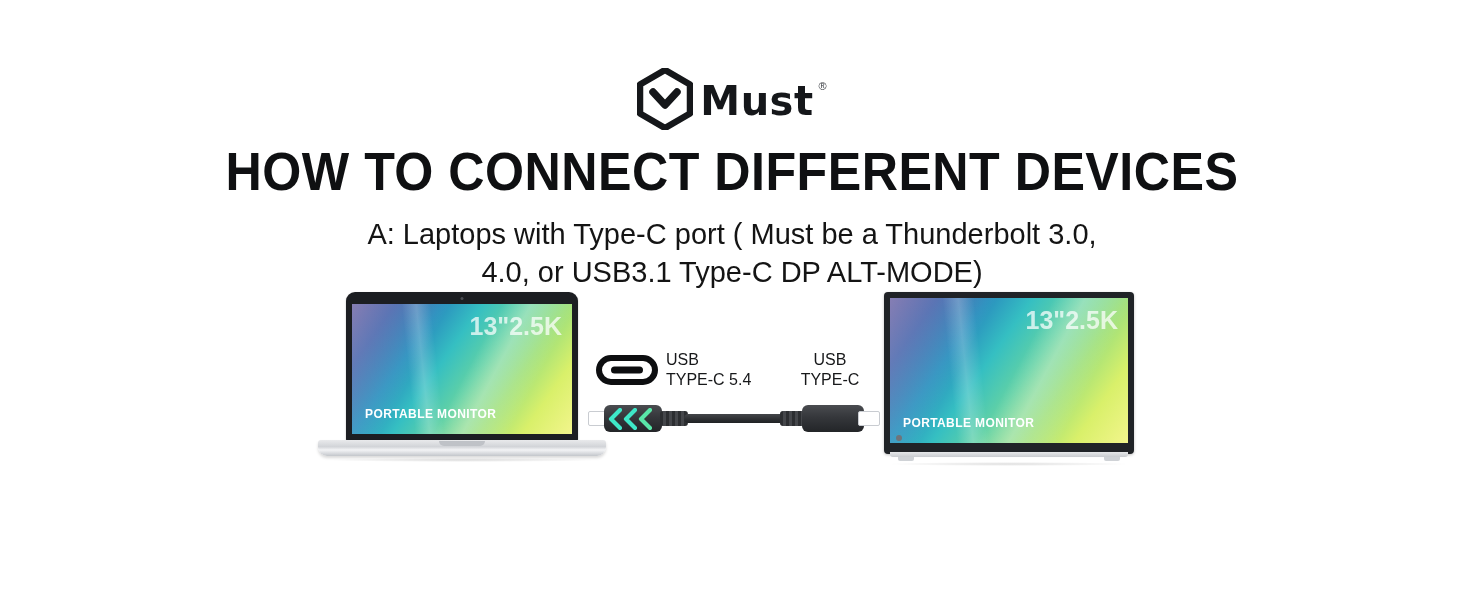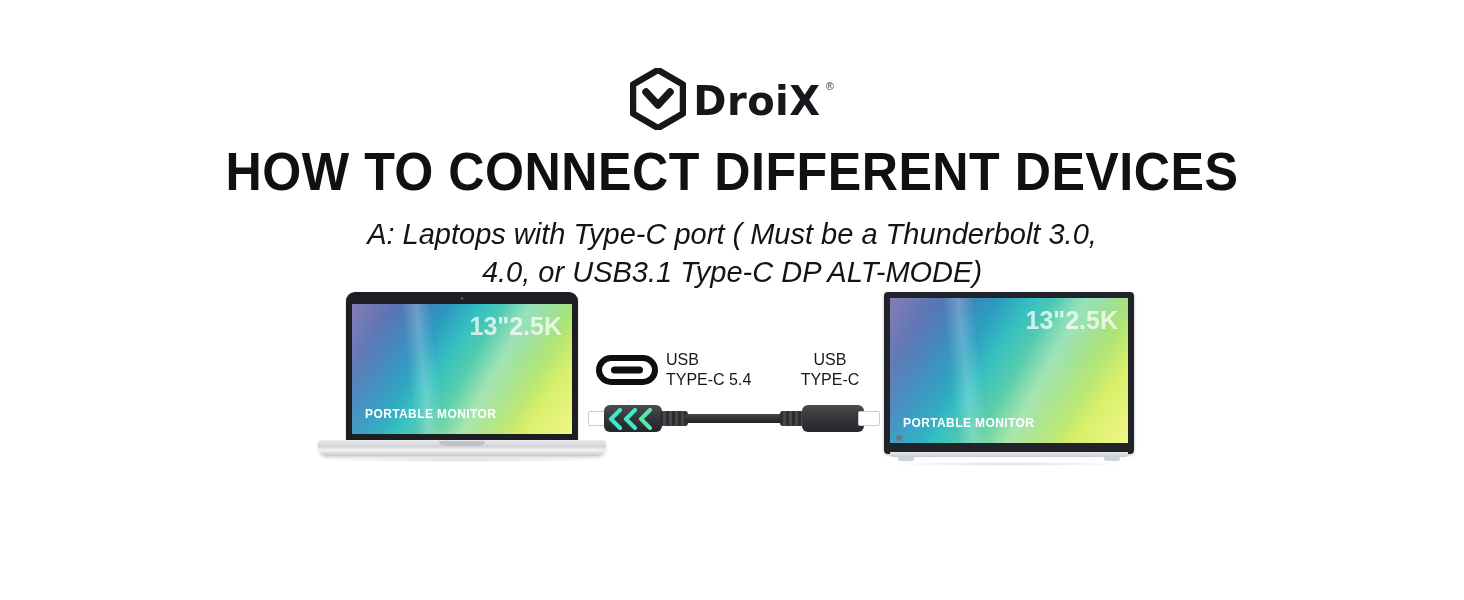--- a/index.html
+++ b/index.html
@@ -72,21 +72,20 @@
     position: absolute;
     left: 50%;
     transform: translateX(-50%);
     top: 215px;
     width: 780px;
     text-align: center;
     font-size: 29px;
     font-weight: 400;
     line-height: 1.32;
     color: #141414;
-    font-style: italic;
   }
 
   
   #stage {
     position: absolute;
     left: 0;
     top: 282px;
     width: 1464px;
     height: 200px;
   }
@@ -368,21 +367,21 @@
 </head>
 <body>
 
 <div id="brand-logo">
   <span class="mark">
     <svg class="mark" viewBox="0 0 56 62" xmlns="http://www.w3.org/2000/svg" aria-hidden="true">
       <path d="M28 2 L53 16.5 L53 45.5 L28 60 L3 45.5 L3 16.5 Z" fill="none" stroke="#15171a" stroke-width="6.5" stroke-linejoin="round"></path>
       <path d="M16 24 L28 37 L40 24" fill="none" stroke="#15171a" stroke-width="7.5" stroke-linecap="round" stroke-linejoin="round"></path>
     </svg>
   </span>
-  <span class="wordmark">DroiX</span>
+  <span class="wordmark">Must</span>
   <span class="reg">®</span>
 </div>
 
 <div id="headline">HOW TO CONNECT DIFFERENT DEVICES</div>
 
 <div id="subtitle">A: Laptops with Type-C port ( Must be a Thunderbolt 3.0, 4.0, or USB3.1 Type-C DP ALT-MODE)</div>
 
 <div id="stage">
 
   <div id="laptop">

